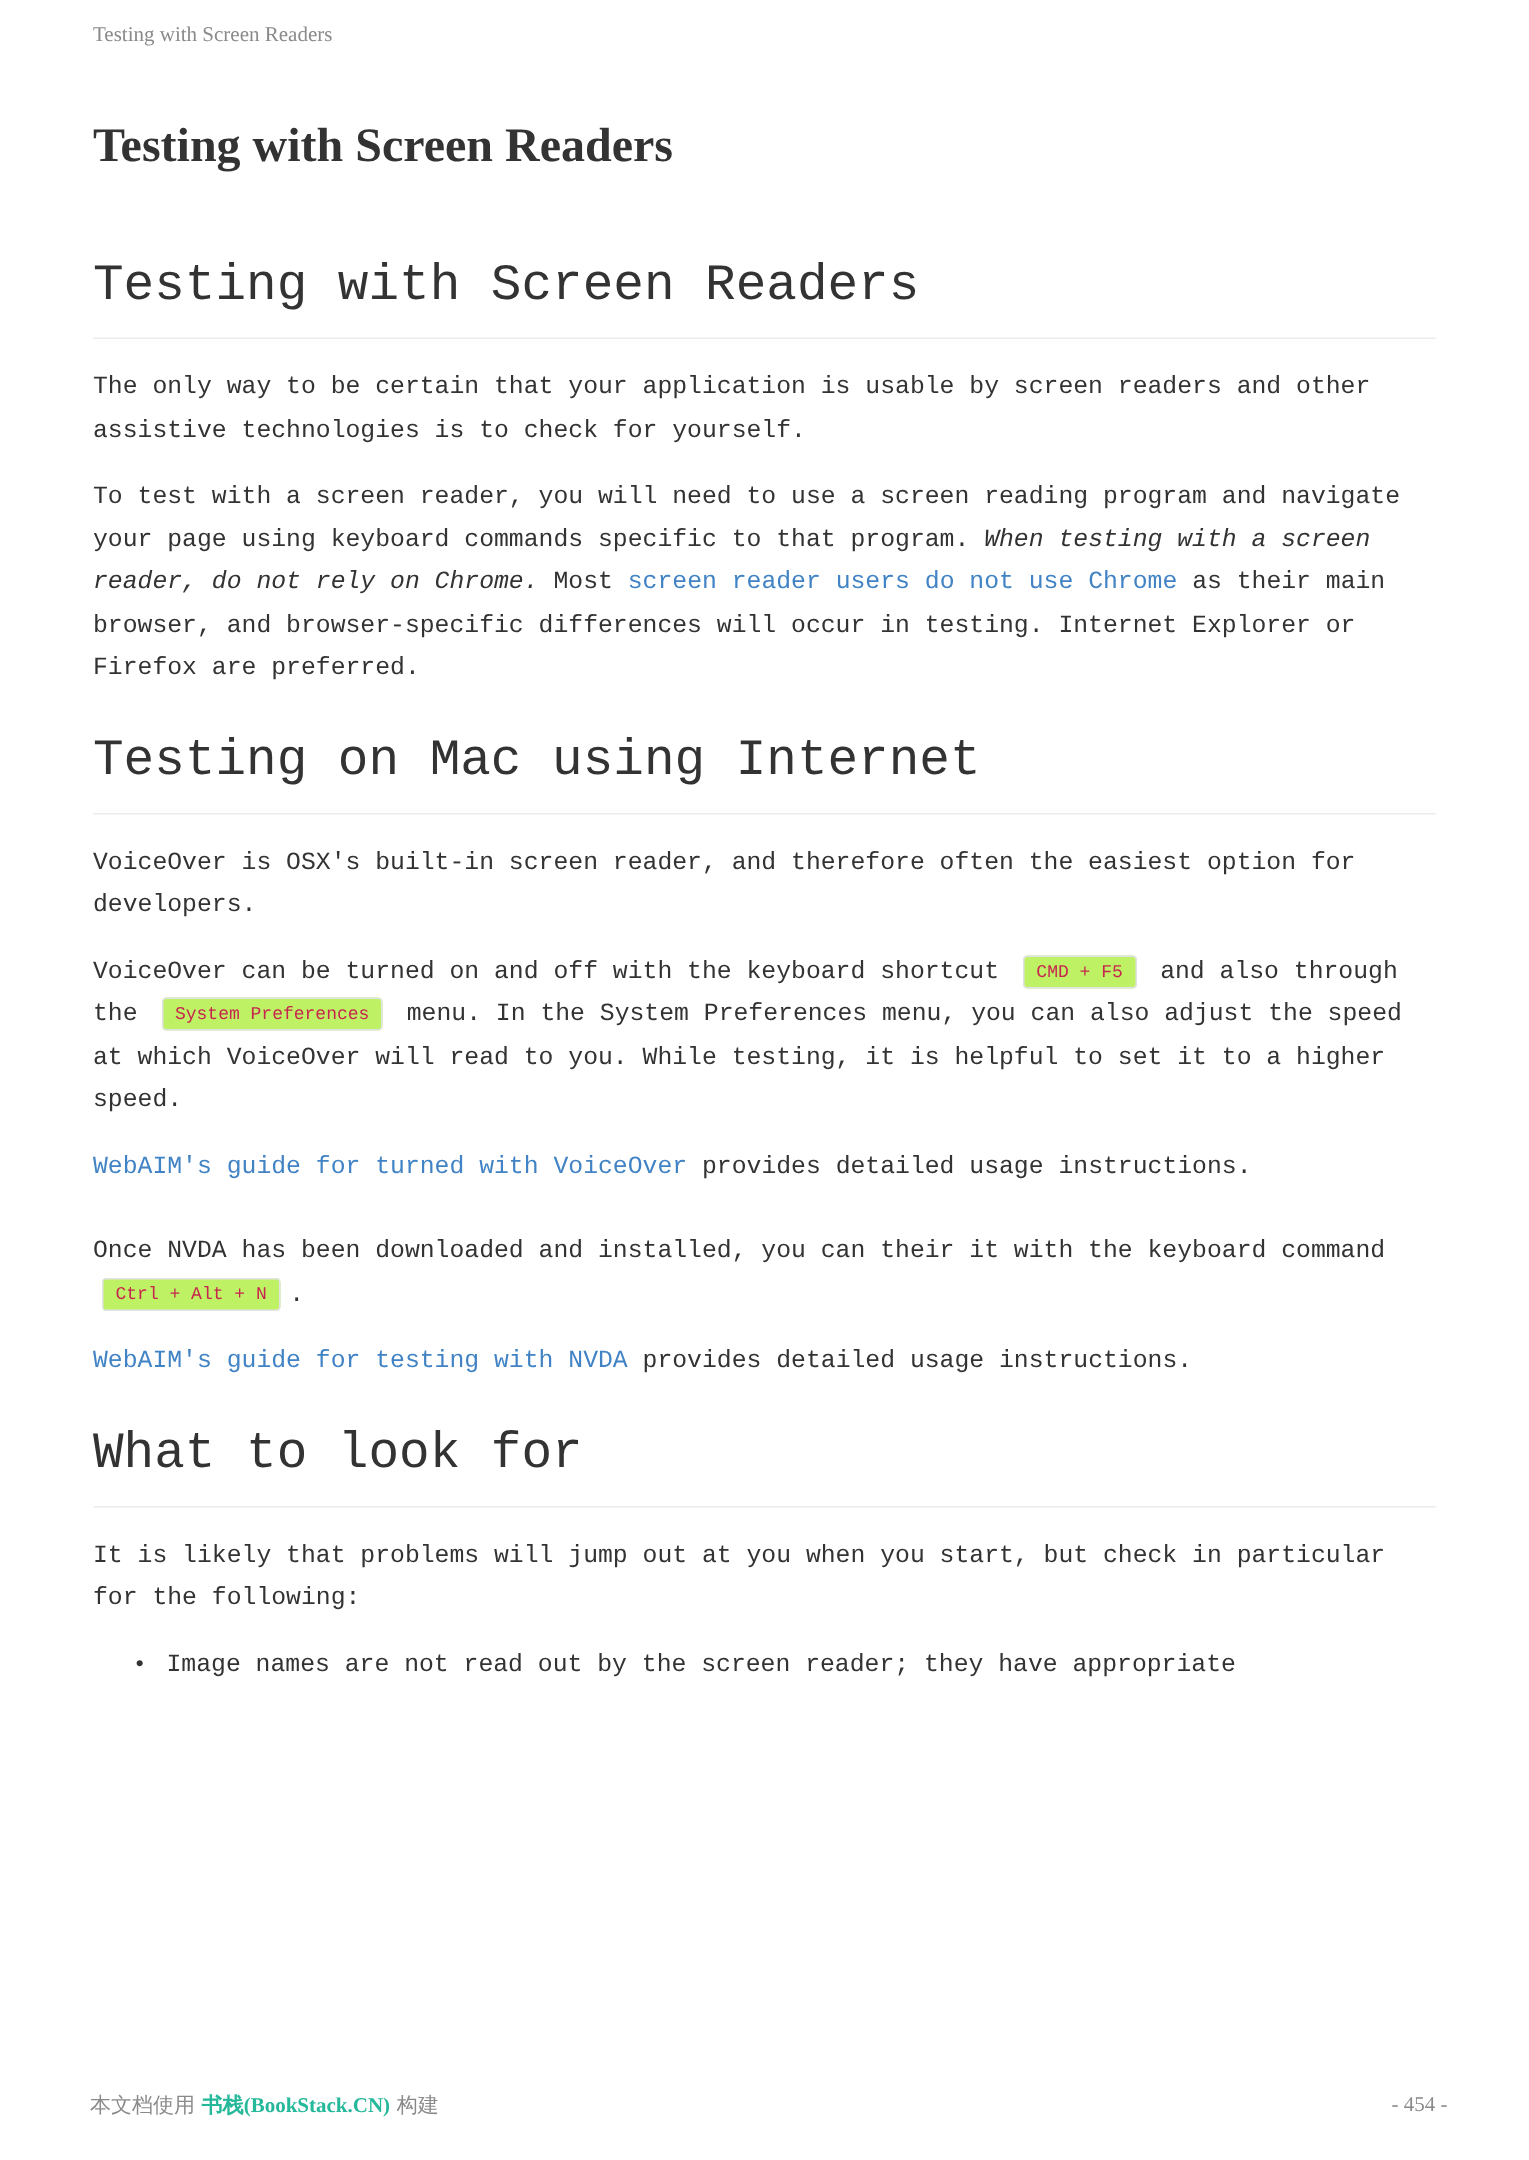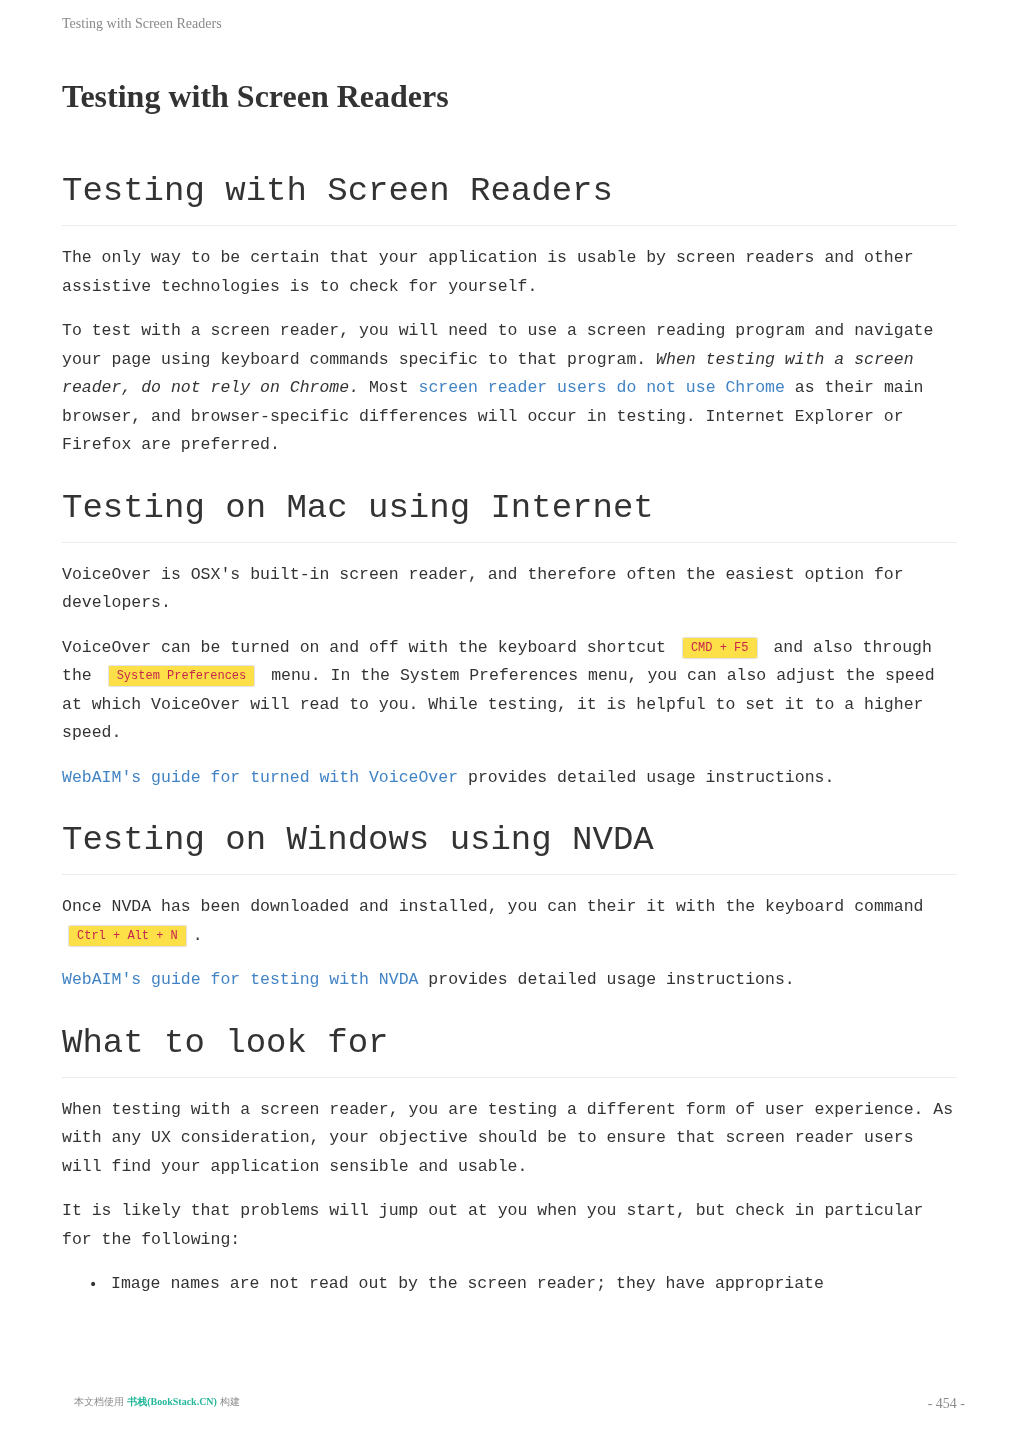--- a/index.html
+++ b/index.html
@@ -61,21 +61,21 @@
     .content section:first-child h2 { margin-top: 6px; }
     a.link {
       color: #4183c4;
       text-decoration: none;
     }
     em { font-style: italic; }
     code.kbd {
       font-family: "Liberation Mono", monospace;
       font-size: 12px;
       color: #c7254e;
-      background: #fde047;
+      background: #bef264;
       border: 1px solid #e1e1e8;
       border-radius: 3px;
       padding: 3px 8px;
       margin: 14px 6px;
       vertical-align: 1px;
     }
     ul.checklist {
       margin: 16px 0 0 0;
       padding-left: 49px;
     }
@@ -85,24 +85,24 @@
     }
     ul.checklist li .bullet {
       position: absolute;
       left: -22px;
       top: 0;
       font-family: "DejaVu Sans", sans-serif;
       font-size: 14px;
     }
     .footer-left {
       position: absolute;
-      left: 74px;
+      left: 60px;
       top: 1395px;
       font-family: "DejaVu Sans", sans-serif;
-      font-size: 10px;
+      font-size: 14px;
       color: #8a8a8a;
     }
     .footer-left .brand {
       color: #25b89a;
       font-family: "Liberation Serif", serif;
       font-weight: bold;
     }
     .footer-right {
       position: absolute;
       right: 54px;
@@ -128,28 +128,26 @@
   </section>
 
   <section>
     <h2>Testing on Mac using Internet</h2>
     <p>VoiceOver is OSX's built-in screen reader, and therefore often the easiest option for developers.</p>
     <p><span>VoiceOver can be turned on and off with the keyboard shortcut</span> <code class="kbd">CMD + F5</code> <span>and also through the</span> <code class="kbd">System Preferences</code> <span>menu. In the System Preferences menu, you can also adjust the speed at which VoiceOver will read to you. While testing, it is helpful to set it to a higher speed.</span></p>
     <p><a class="link" href="#">WebAIM's guide for turned with VoiceOver</a><span> provides detailed usage instructions.</span></p>
   </section>
 
   <section>
-    <h2>Testing on Windows using NVDA</h2>
     <p><span>Once NVDA has been downloaded and installed, you can their it with the keyboard command</span> <code class="kbd">Ctrl + Alt + N</code><span>.</span></p>
     <p><a class="link" href="#">WebAIM's guide for testing with NVDA</a><span> provides detailed usage instructions.</span></p>
   </section>
 
   <section>
     <h2>What to look for</h2>
-    <p>When testing with a screen reader, you are testing a different form of user experience. As with any UX consideration, your objective should be to ensure that screen reader users will find your application sensible and usable.</p>
     <p>It is likely that problems will jump out at you when you start, but check in particular for the following:</p>
     <ul class="checklist">
       <li><span class="bullet">•</span><span>Image names are not read out by the screen reader; they have appropriate</span></li>
     </ul>
   </section>
 
 </div>
 
 <div class="footer-left"><span>本文档使用 </span><span class="brand">书栈(BookStack.CN)</span><span> 构建</span></div>
 

